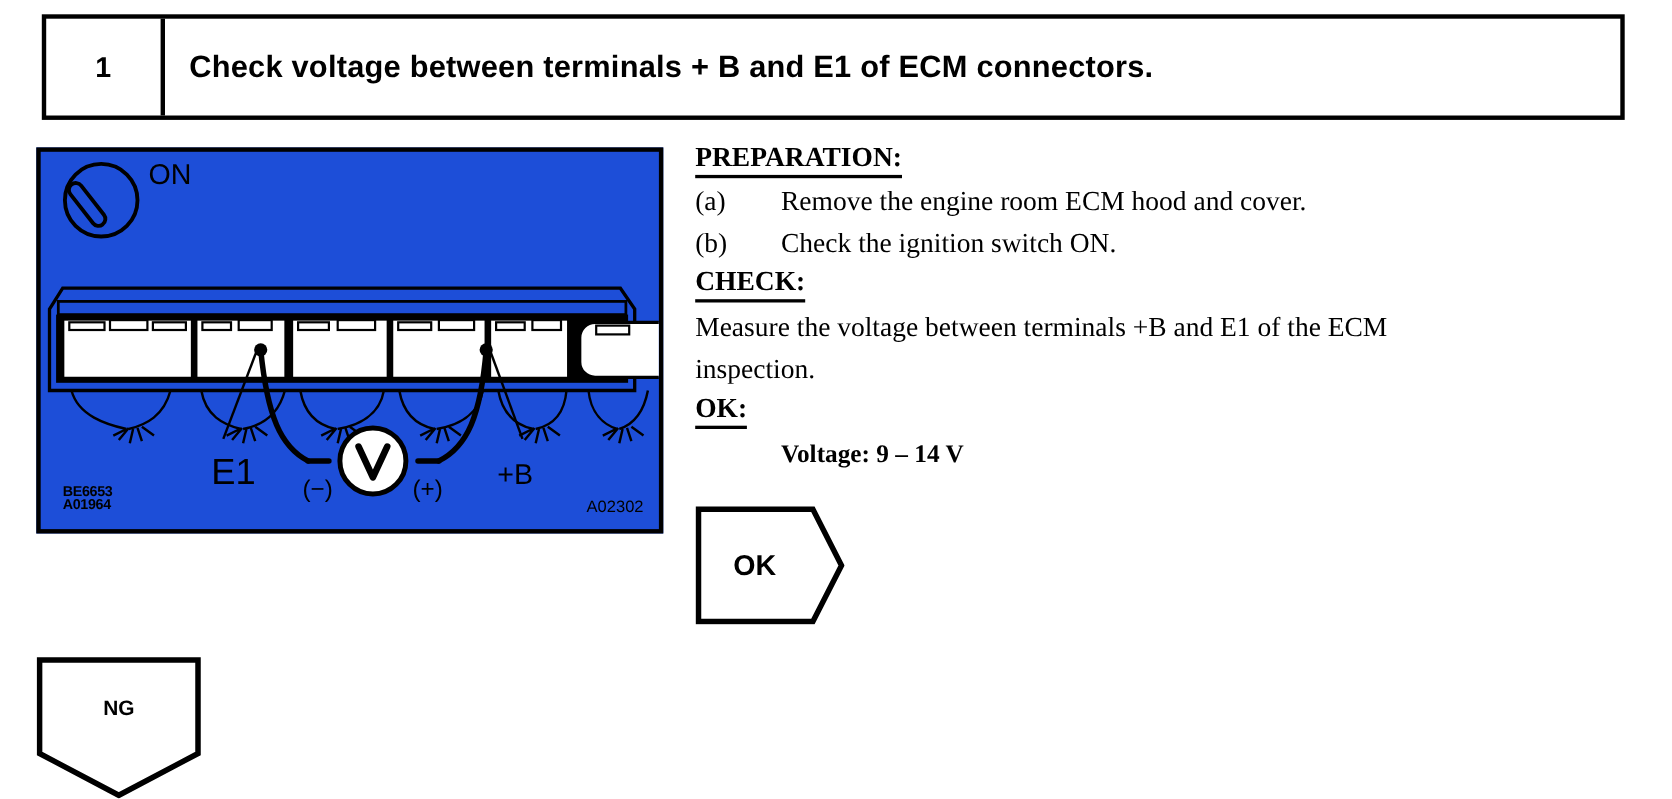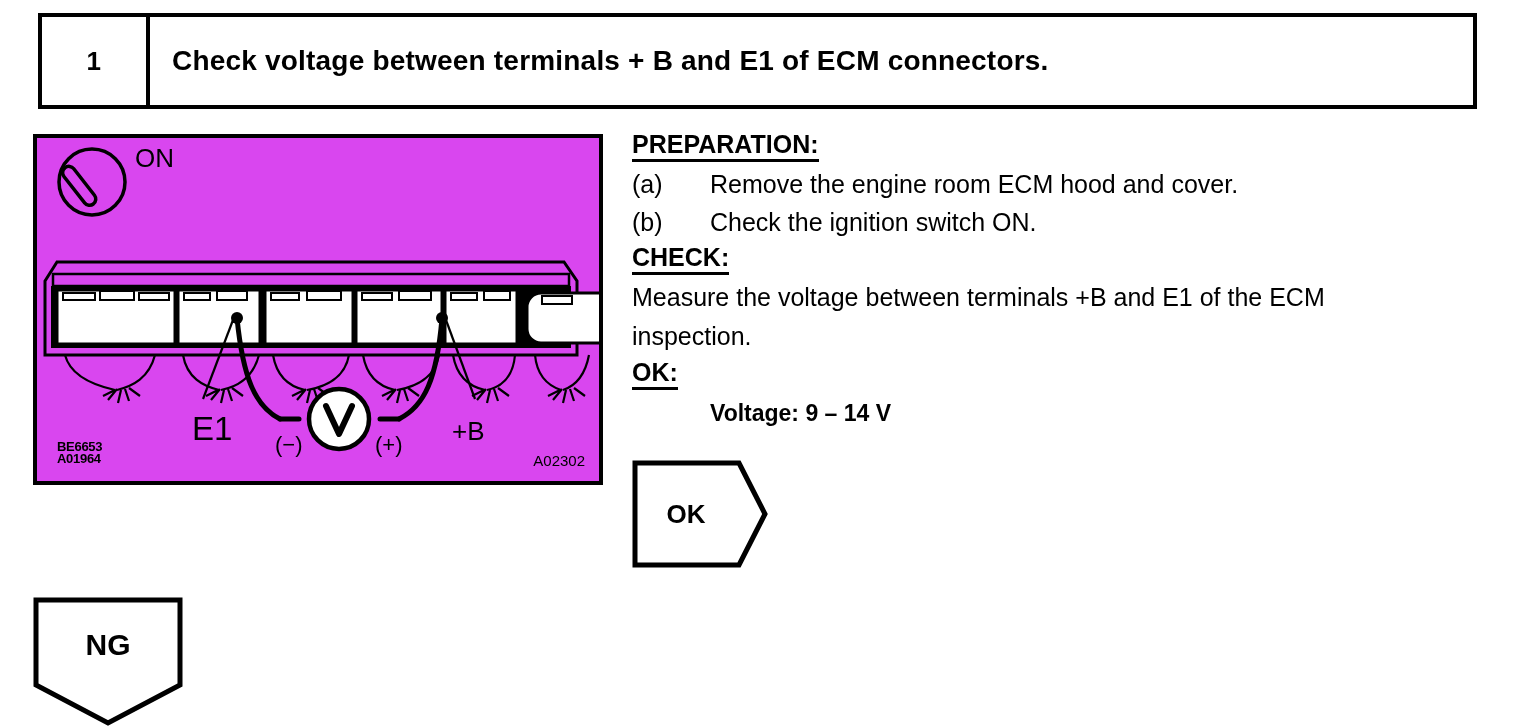--- a/index.html
+++ b/index.html
@@ -57,21 +57,21 @@
 
   
   .figure-panel {
     position: absolute;
     left: 33px;
     top: 134px;
     width: 570px;
     height: 351px;
     border: 4px solid #000;
     box-sizing: border-box;
-    background: #d946ef;
+    background: #1d4ed8;
     overflow: hidden;
   }
   .figure-svg {
     position: absolute;
     left: 0;
     top: 0;
   }
   .fig-code-left {
     position: absolute;
     left: 20px;
@@ -90,20 +90,21 @@
     font-weight: normal;
     letter-spacing: 0px;
   }
 
   
   .text-column {
     position: absolute;
     left: 632px;
     top: 130px;
     width: 856px;
+    font-family: Liberation Serif, serif;
   }
   .sec-head {
     font-size: 25px;
     font-weight: bold;
     display: inline-block;
     border-bottom: 3px solid #000;
     line-height: 28px;
     padding-bottom: 1px;
     margin: 0;
   }
@@ -188,21 +189,21 @@
   }
   .ng-label {
     position: absolute;
     left: 33px;
     top: 597px;
     width: 150px;
     height: 95px;
     display: flex;
     align-items: center;
     justify-content: center;
-    font-size: 30px;
+    font-size: 19px;
     font-weight: bold;
   }
 </style>
 </head>
 <body>
 
 <div class="step-header">
   <div class="step-number-cell">
     <span class="step-number">1</span>
   </div>

